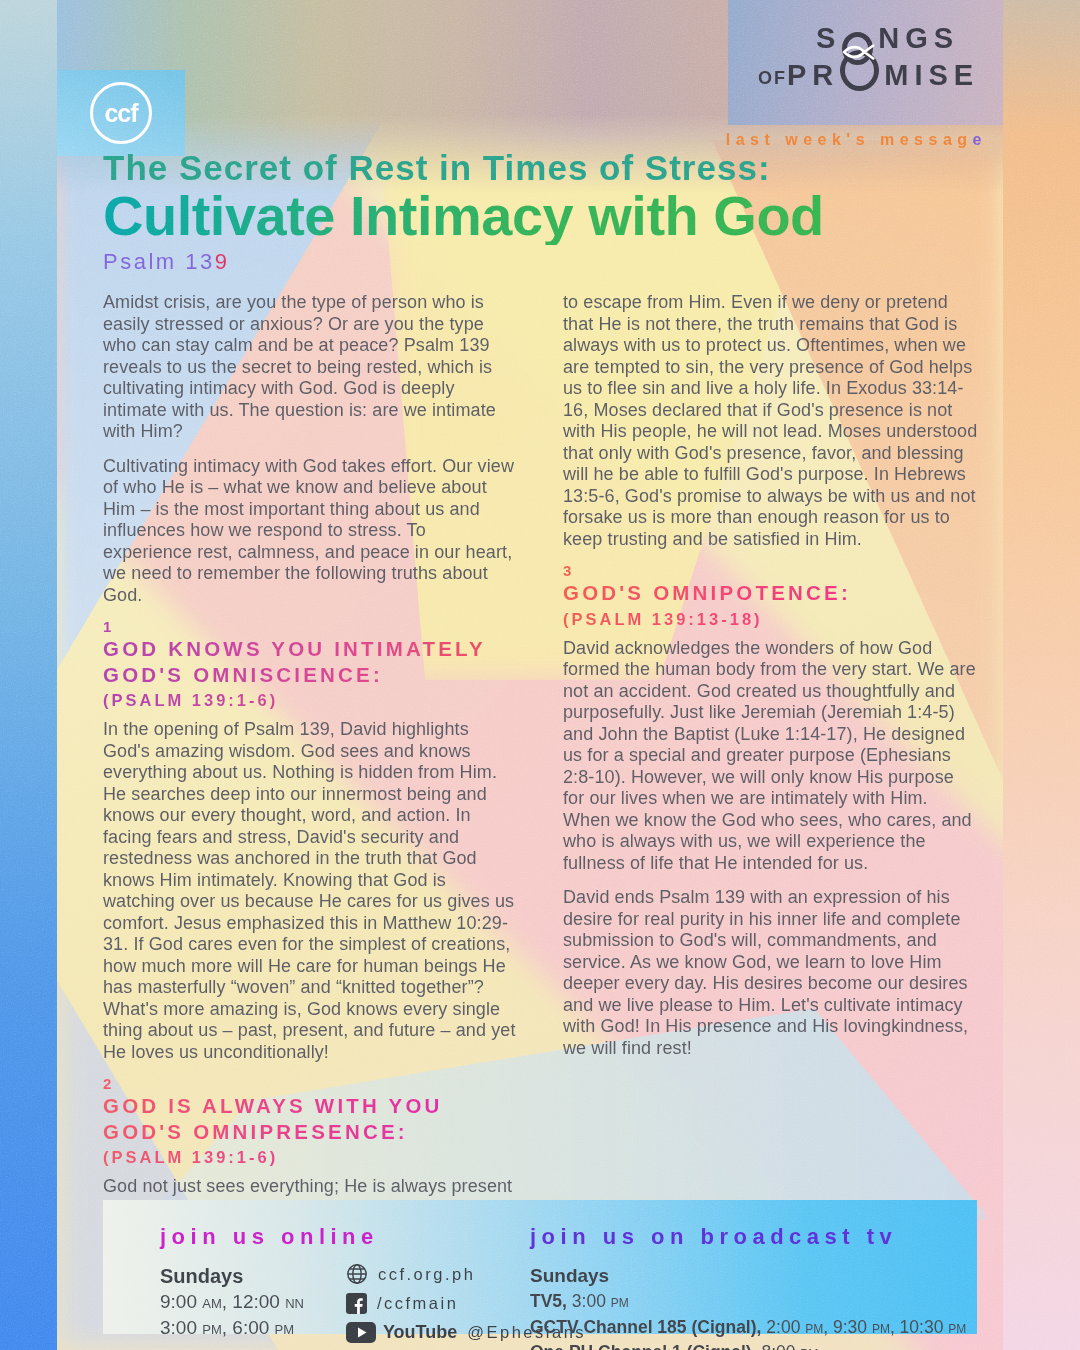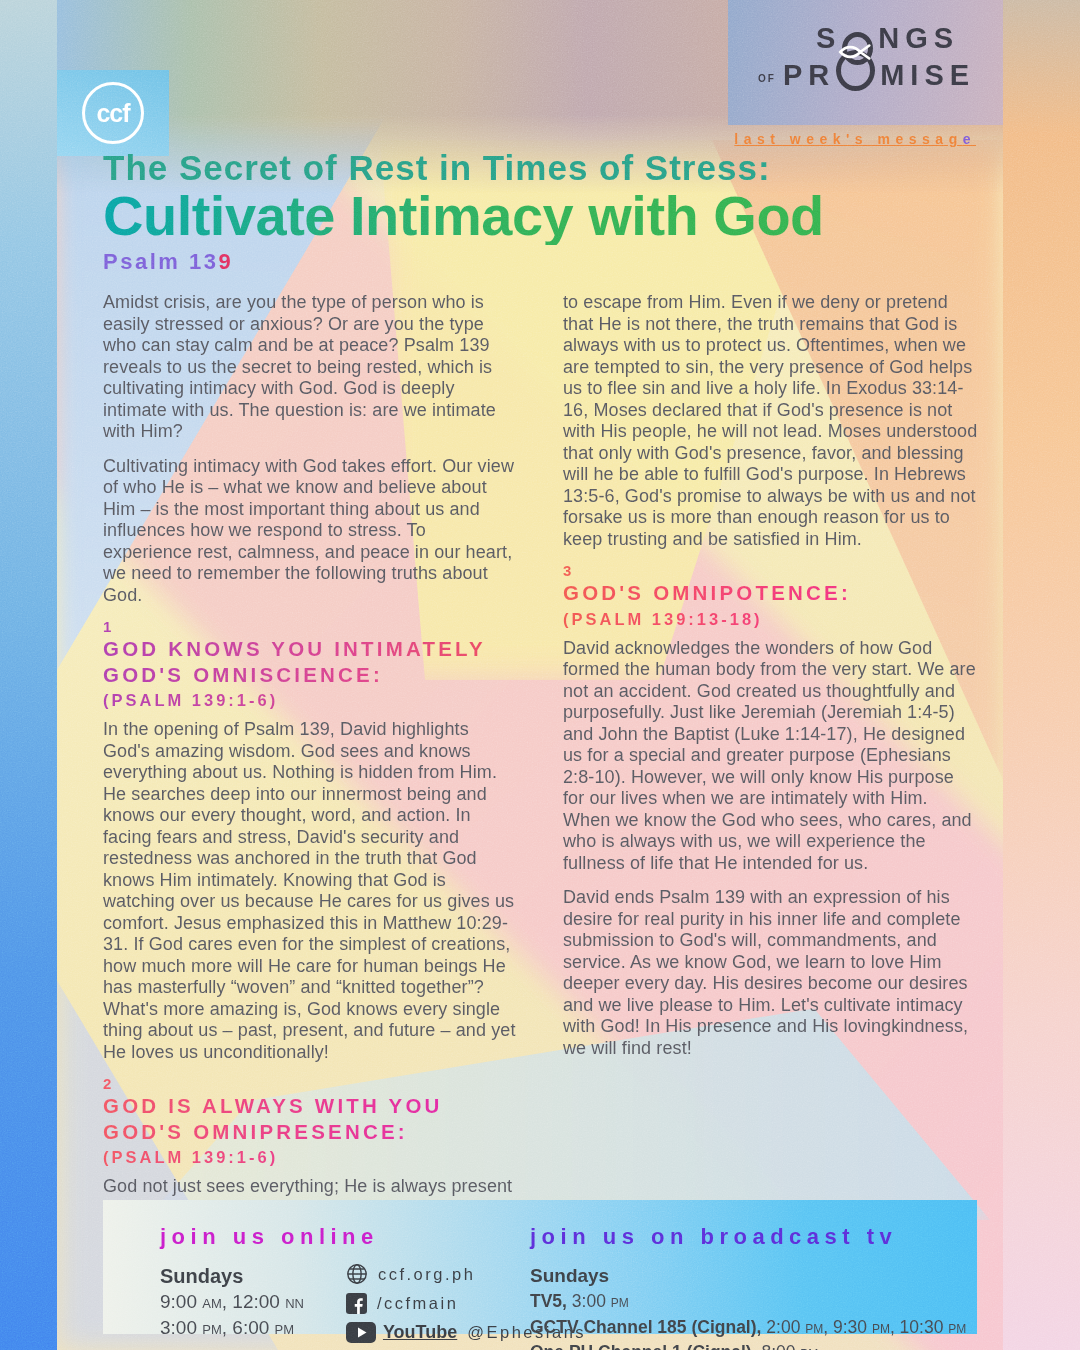--- a/index.html
+++ b/index.html
@@ -48,54 +48,54 @@
   .edge-left {
     left:0; top:0; width:57px; height:1350px; z-index:3;
     background:linear-gradient(180deg,#bad3da 0%,#93c6e4 18%,#6fb1e4 45%,#4f93e8 72%,#4183ee 100%);
   }
   .edge-right {
     right:0; top:0; width:77px; height:1350px; z-index:3;
     background:linear-gradient(180deg,#ccb9a3 0%,#f2bb86 10%,#f7c694 32%,#f7cdb0 55%,#f6d2cd 76%,#f3d4e4 100%);
   }
   
   .ccf-badge {
-    position:absolute; left:57px; top:70px; width:112px; height:86px; z-index:5;
+    position:absolute; left:57px; top:70px; width:128px; height:86px; z-index:5;
     background:linear-gradient(200deg,#6fc1e6,#95d5f1);
     display:flex; align-items:center; justify-content:center;
   }
   .ccf-ring {
     width:62px; height:62px; border:3px solid #fff; border-radius:50%;
     display:flex; align-items:center; justify-content:center;
   }
   .ccf-ring span { color:#fff; font-size:25px; font-weight:bold; letter-spacing:-1px; }
   .songs-panel {
     position:absolute; left:728px; top:0; width:275px; height:125px; z-index:5;
     background:linear-gradient(100deg,#90a7cb 0%,#b2abc7 52%,#c9b0bd 100%);
   }
   .sop { position:absolute; left:30px; top:22px; width:230px; color:#3b3b46; }
   .sop-row { display:flex; align-items:center; font-weight:bold; font-size:29px; letter-spacing:6px; }
   .sop-row1 { margin-left:58px; }
   .ring { border:5px solid #3b3b46; border-radius:50%; flex:none; }
   .ring1 { width:31px; height:33px; transform:translateY(10px); margin:0 5px 0 1px; }
   .ring2 { width:39px; height:41px; transform:translateY(-5px); margin:0 5px 0 1px; position:relative; }
-  .sop-of { font-size:10px; letter-spacing:2px; margin-right:7px; transform:translateY(3px); }
+  .sop-of { font-size:18px; letter-spacing:2px; transform:translateY(3px); }
   .fish { position:absolute; left:50%; top:-12px; transform:translateX(-52%); }
   .tagline {
-    position:absolute; right:104px; top:131px; z-index:5;
-    font-size:14px; font-weight:bold; letter-spacing:5.5px; color:#ee7e38;text-decoration:underline;
+    position:absolute; right:93px; top:131px; z-index:5;
+    font-size:16px; font-weight:bold; letter-spacing:5.5px; color:#ee7e38;
   }
   .tagline .accent { color:#7b59d8; }
   .title-block { position:absolute; left:103px; top:149px; z-index:6; }
   .title-1 { font-size:35px; line-height:38px; font-weight:bold; letter-spacing:1px; color:#2a9f86; }
   .title-2 {
     font-size:56px; line-height:58px; font-weight:bold; letter-spacing:-.5px;
     background:linear-gradient(90deg,#0ba3a6 0%,#21a878 28%,#33af54 60%,#36b14e 100%);
     -webkit-background-clip:text; background-clip:text; color:transparent;
   }
-  .subtitle { margin-top:4px; font-size:22px; font-weight:bold; letter-spacing:2.5px; color:#7a5fd8; }
+  .subtitle { margin-top:4px; font-size:22px; font-weight:normal; letter-spacing:2.5px; color:#7a5fd8; }
   .subtitle .accent { color:#e0315f; }
   
   .col { position:absolute; top:292px; width:416px; z-index:6; color:#56575f; font-size:18px; line-height:21.5px; letter-spacing:.1px; }
   .col-left { left:103px; } .col-right { left:563px; }
   .col p { margin-bottom:13px; }
   .sec-head { margin:12px 0 9px; font-weight:bold; }
   .sec-num  { font-size:15px; line-height:15px; margin-bottom:2px; }
   .sec-title{ font-size:20.5px; line-height:25.5px; letter-spacing:3.2px; }
   .sec-ref  { font-size:16.5px; line-height:20px; letter-spacing:3px; margin-top:3px; }
   .sec-head div { -webkit-background-clip:text; background-clip:text; color:transparent; }
@@ -111,21 +111,21 @@
   .f-online { position:absolute; left:57px; top:24px; }
   .f-online .f-head { color:#c81fc9; }
   .f-broadcast { position:absolute; left:427px; top:24px; }
   .f-broadcast .f-head { color:#5a2ed8; }
   .f-cols { display:flex; gap:42px; }
   .f-day { font-size:20px; font-weight:bold; color:#3c4046; line-height:26px; }
   .f-times { font-size:19px; color:#45484f; line-height:26px; }
   .sc { text-transform:lowercase; font-variant:small-caps; }
   .link-row { display:flex; align-items:center; gap:10px; margin-bottom:8px; }
   .link-label { font-size:16.5px; letter-spacing:2.5px; color:#383c42; }
-  .yt-word { font-size:18px; font-weight:bold; color:#383c42; letter-spacing:0; margin-left:-3px;text-decoration:underline; }
+  .yt-word { font-size:18px; font-weight:bold; color:#383c42; letter-spacing:0; margin-left:-3px; }
   .sched { font-size:17.5px; line-height:25.5px; color:#45484f; white-space:nowrap; }
   .sched b { color:#3f4247; }
   .grain { position:absolute; inset:0; z-index:9; opacity:.32; mix-blend-mode:overlay; pointer-events:none; }
 </style>
 </head>
 <body>
 
 <div class="poster">
 
   <div class="bg bg-ribbon-pink"></div>

